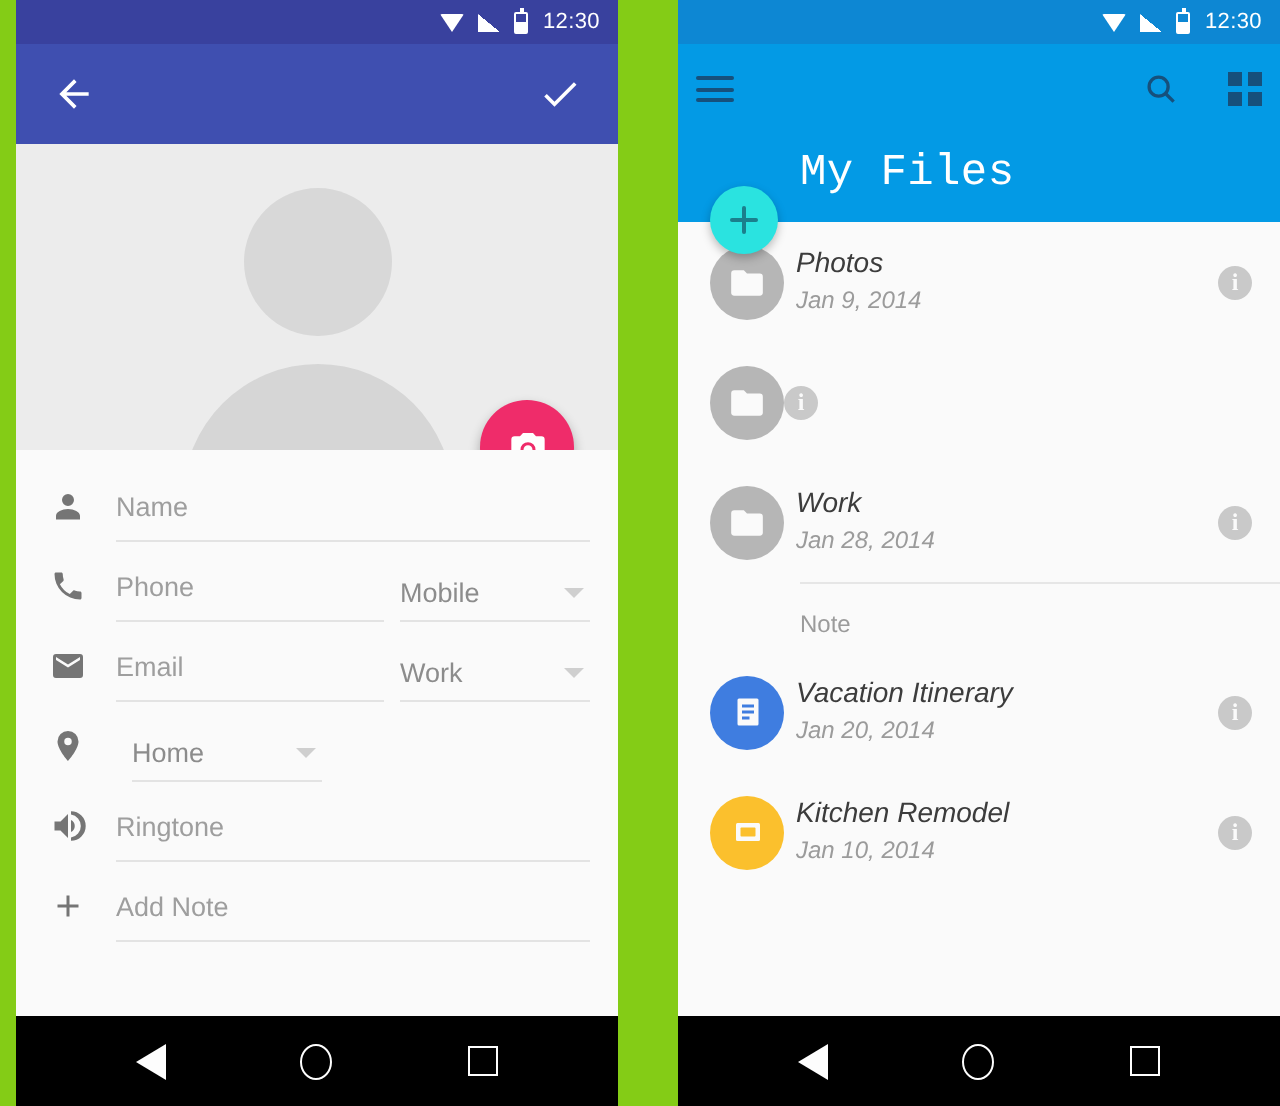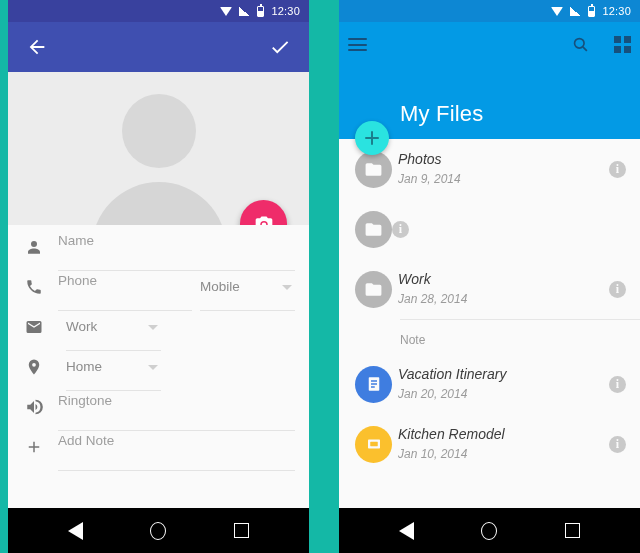--- a/index.html
+++ b/index.html
@@ -5,21 +5,21 @@
   * { box-sizing: border-box; margin: 0; padding: 0; }
   html, body {
     width: 640px; height: 553px;
     background: #ffffff;
     font-family: "Liberation Sans", sans-serif;
     overflow: hidden;
   }
   .stage {
     position: relative;
     width: 640px; height: 553px;
-    background: #14b8a6;
+    background: #84cc16;
     display: flex;
     gap: 20px;
     padding: 0 0 0 0;
   }
 
   
   .phone {
     position: relative;
     width: 312px;
     height: 553px;
@@ -126,20 +126,21 @@
   }
 
   .form-card {
     flex: 1;
     background: #fafafa;
     padding: 6px 14px 0 0;
     overflow: hidden;
   }
   .frow {
     display: flex;
+    align-items: flex-end;
     height: 40px;
     padding-left: 2px;
   }
   .frow-ico {
     width: 48px;
     flex: none;
     display: flex;
     justify-content: center;
     align-items: center;
     padding-bottom: 9px;
@@ -175,22 +176,23 @@
     border-right: 5px solid transparent;
     border-top: 5px solid #cfcfcf;
     margin-right: 3px;
   }
 
   
   .appbar-blue {
     flex: none;
     background: #039ae5;
     padding: 0 9px;
-    height: 117px;
+    height: 89px;
     position: relative;
+    font-family: Liberation Mono, monospace;
   }
   .appbar-blue-top {
     height: 45px;
     display: flex;
     align-items: center;
     justify-content: space-between;
   }
   .appbar-actions { display: flex; align-items: center; gap: 24px; }
   .hamburger { width: 19px; }
   .hamburger i {
@@ -402,20 +404,23 @@
           <span class="caret"></span>
         </div>
       </div>
 
       <div class="frow">
         <span class="frow-ico">
           <svg width="18" height="18" viewBox="0 0 24 24">
               <path fill="#757575" d="M20 4H4a2 2 0 0 0-2 2v12a2 2 0 0 0 2 2h16a2 2 0 0 0 2-2V6a2 2 0 0 0-2-2zm0 4l-8 5-8-5V6l8 5 8-5v2z"></path>
             </svg>
         </span>
+        <div class="field">
+          <span>Email</span>
+        </div>
         <div class="sel">
           <span>Work</span>
           <span class="caret"></span>
         </div>
       </div>
 
       <div class="frow">
         <span class="frow-ico">
           <svg width="18" height="18" viewBox="0 0 24 24">
               <path fill="#757575" d="M12 2a7 7 0 0 0-7 7c0 5.2 7 13 7 13s7-7.8 7-13a7 7 0 0 0-7-7zm0 9.5a2.5 2.5 0 1 1 0-5 2.5 2.5 0 0 1 0 5z"></path>

